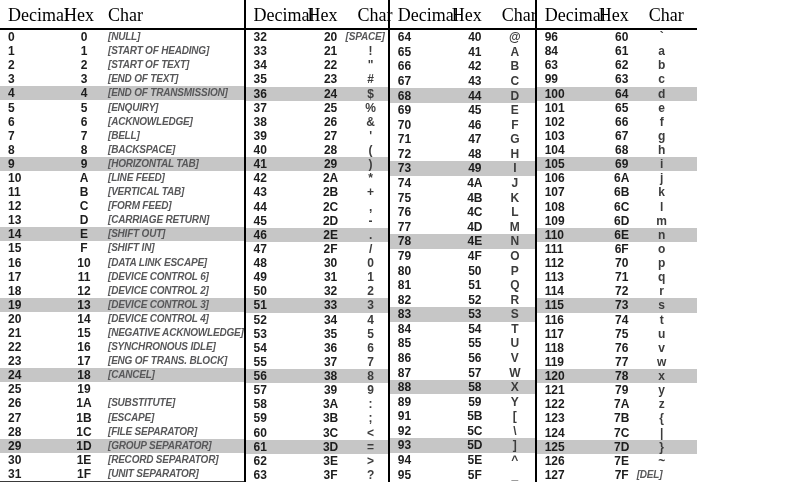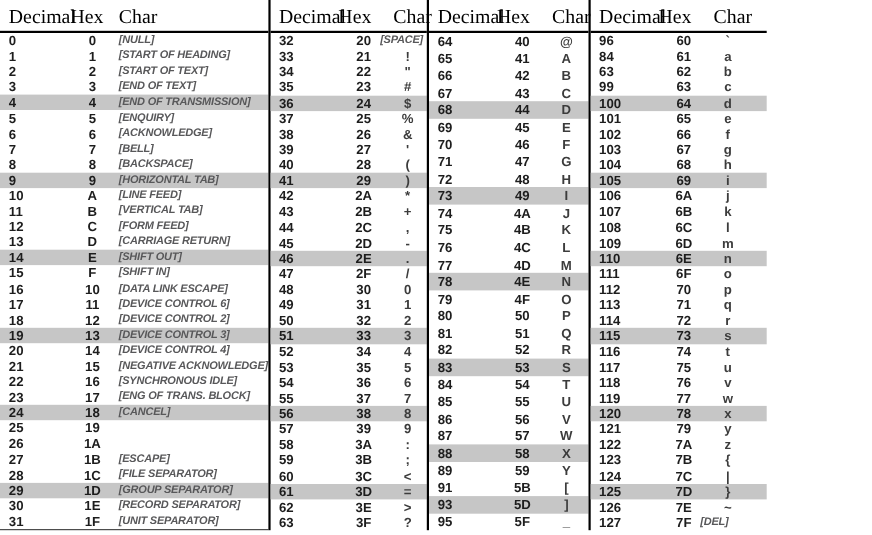--- a/index.html
+++ b/index.html
@@ -172,20 +172,21 @@
           <span class="hex">18</span>
           <span class="char ctrl">[CANCEL]</span>
         </div>
         <div class="row">
           <span class="dec">25</span>
           <span class="hex">19</span>
         </div>
         <div class="row">
           <span class="dec">26</span>
           <span class="hex">1A</span>
+          <span class="char ctrl">[SUBSTITUTE]</span>
         </div>
         <div class="row">
           <span class="dec">27</span>
           <span class="hex">1B</span>
           <span class="char ctrl">[ESCAPE]</span>
         </div>
         <div class="row">
           <span class="dec">28</span>
           <span class="hex">1C</span>
           <span class="char ctrl">[FILE SEPARATOR]</span>
@@ -513,24 +514,34 @@
         <div class="row">
           <span class="dec">89</span>
           <span class="hex">59</span>
           <span class="char">Y</span>
         </div>
         <div class="row">
           <span class="dec">91</span>
           <span class="hex">5B</span>
           <span class="char">[</span>
         </div>
+        <div class="row">
+          <span class="dec">92</span>
+          <span class="hex">5C</span>
+          <span class="char">\</span>
+        </div>
         <div class="row hl">
           <span class="dec">93</span>
           <span class="hex">5D</span>
           <span class="char">]</span>
+        </div>
+        <div class="row">
+          <span class="dec">94</span>
+          <span class="hex">5E</span>
+          <span class="char">^</span>
         </div>
         <div class="row">
           <span class="dec">95</span>
           <span class="hex">5F</span>
           <span class="char">_</span>
         </div>
       </div>
   </section>
 
   <section class="sec sec-3">

